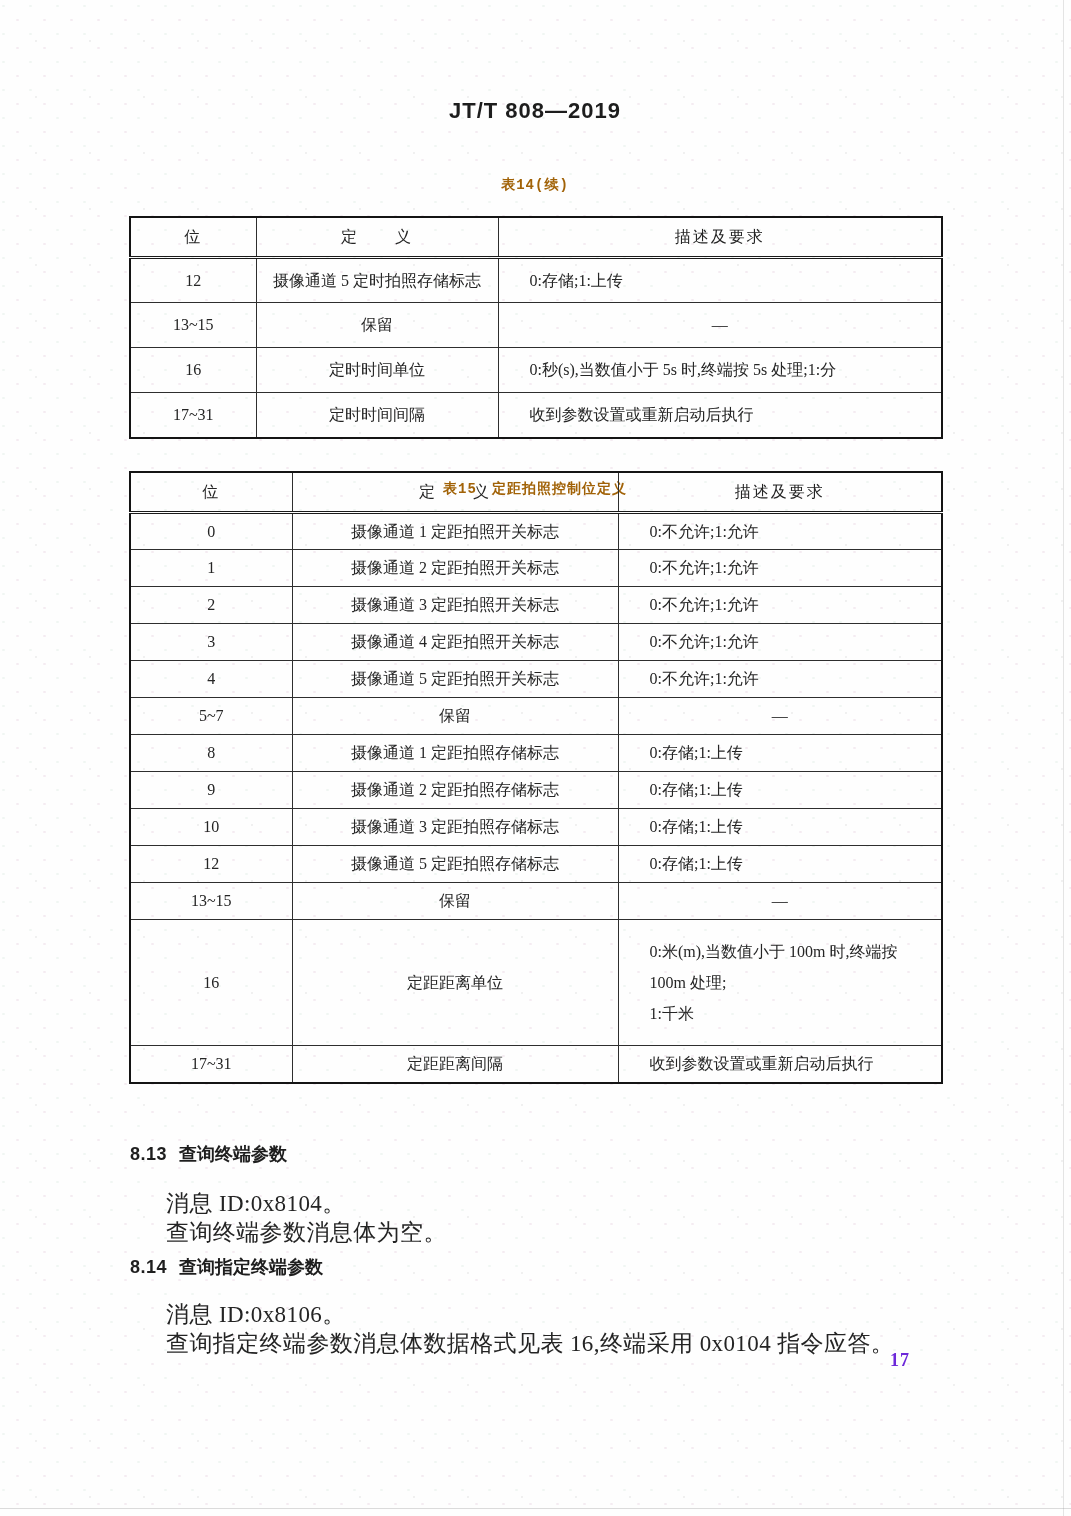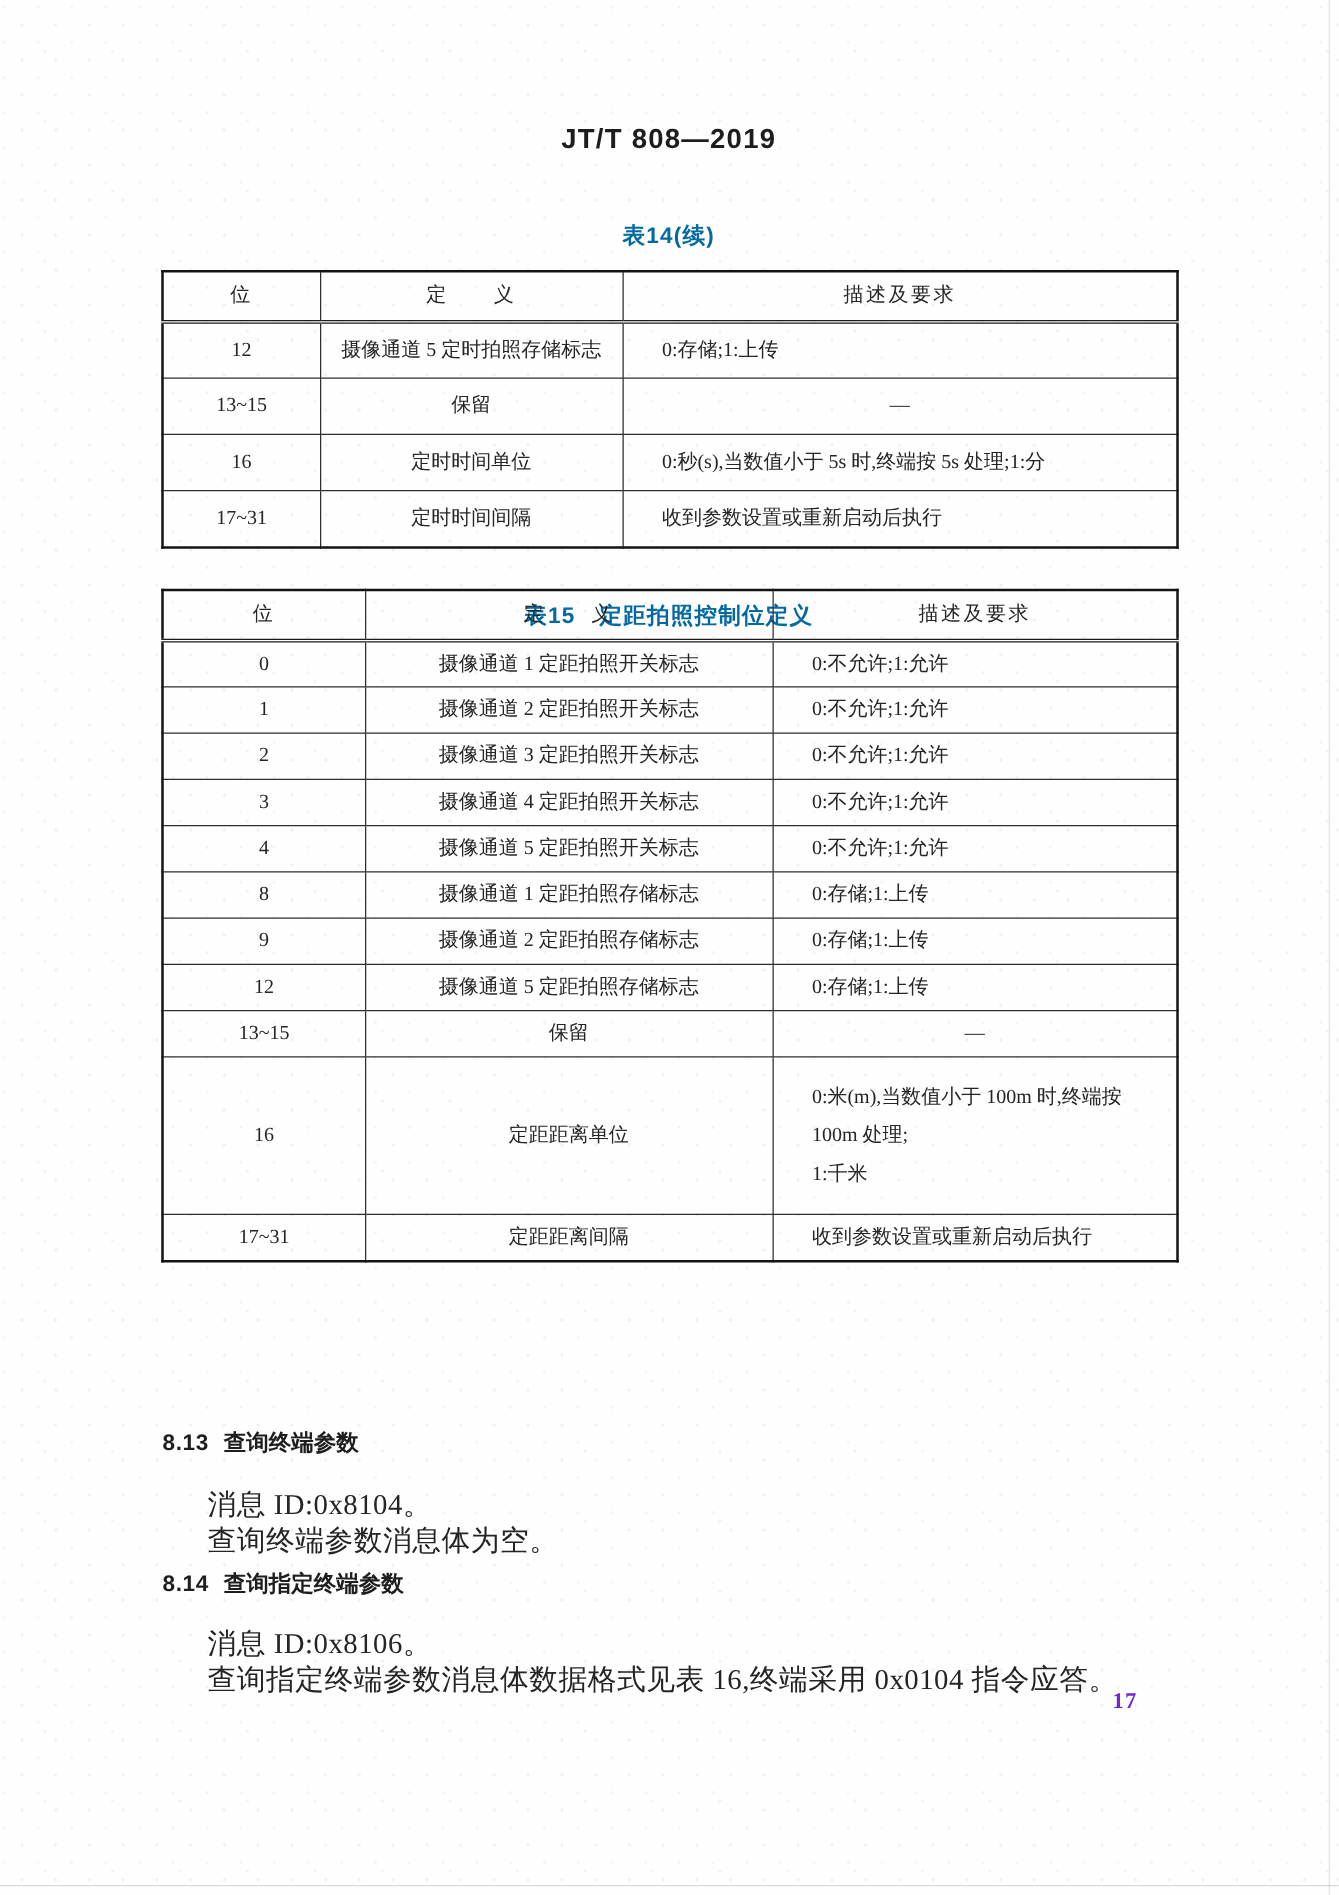--- a/index.html
+++ b/index.html
@@ -16,22 +16,22 @@
     color:#242424;
   }
   .abs{position:absolute;}
   .doc-header{
     top:98px;left:130px;width:810px;text-align:center;
     font-family:"Liberation Sans","DejaVu Sans",sans-serif;
     font-weight:bold;font-size:22px;letter-spacing:1px;color:#1d1d1d;
   }
   .table-title{
     left:130px;width:810px;text-align:center;
-    font-family:Liberation Sans, sans-serif;
-    font-weight:bold;font-size:18px;color:#0369a1;letter-spacing:1px;
+    font-family:Liberation Mono, monospace;
+    font-weight:bold;font-size:14px;color:#a16207;letter-spacing:1px;
   }
   #t14-title{top:176px;}
   #t15-title{top:452px;margin-top:28px;}
   table.std{
     border-collapse:collapse;table-layout:fixed;width:812px;
     background:transparent;
   }
   #t14{top:216px;left:129px;}
   #t15{top:471px;left:129px;}
   table.std th, table.std td{
@@ -151,27 +151,37 @@
         <td>3</td>
         <td>摄像通道 4 定距拍照开关标志</td>
         <td class="desc">0:不允许;1:允许</td>
       </tr>
       <tr>
         <td>4</td>
         <td>摄像通道 5 定距拍照开关标志</td>
         <td class="desc">0:不允许;1:允许</td>
       </tr>
       <tr>
+        <td>5~7</td>
+        <td>保留</td>
+        <td class="desc center">—</td>
+      </tr>
+      <tr>
         <td>8</td>
         <td>摄像通道 1 定距拍照存储标志</td>
         <td class="desc">0:存储;1:上传</td>
       </tr>
       <tr>
         <td>9</td>
         <td>摄像通道 2 定距拍照存储标志</td>
+        <td class="desc">0:存储;1:上传</td>
+      </tr>
+      <tr>
+        <td>10</td>
+        <td>摄像通道 3 定距拍照存储标志</td>
         <td class="desc">0:存储;1:上传</td>
       </tr>
       <tr>
         <td>12</td>
         <td>摄像通道 5 定距拍照存储标志</td>
         <td class="desc">0:存储;1:上传</td>
       </tr>
       <tr>
         <td>13~15</td>
         <td>保留</td>

